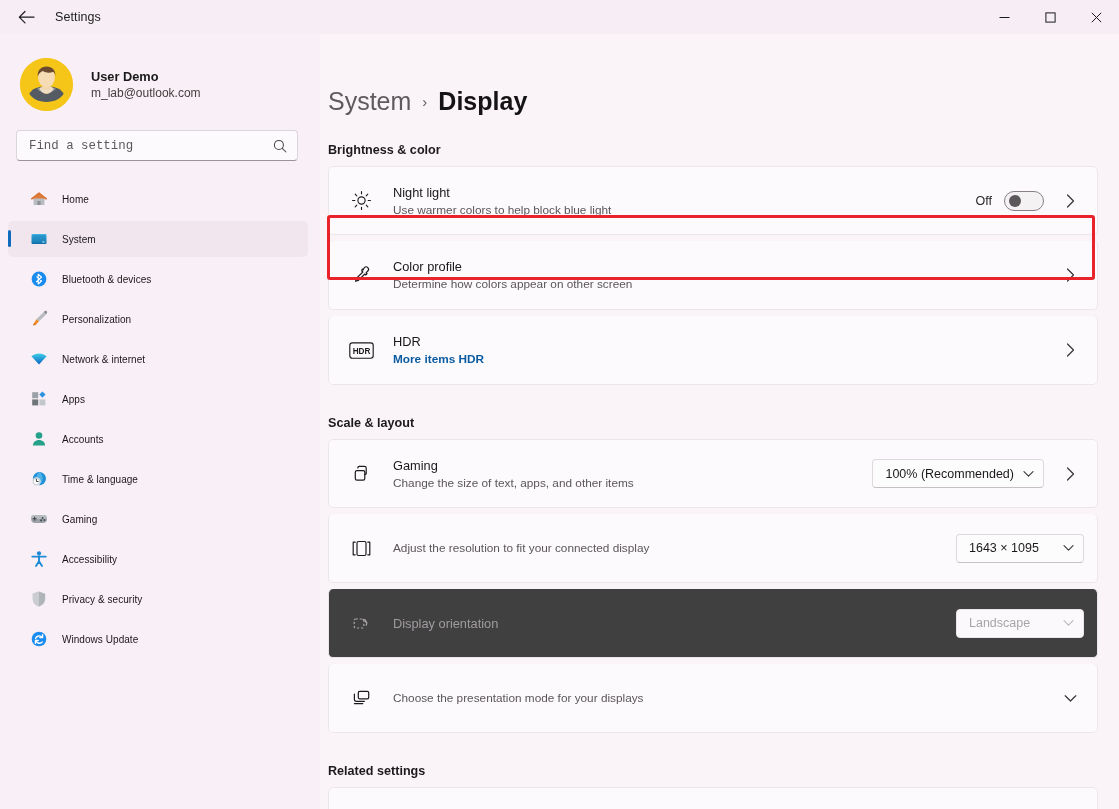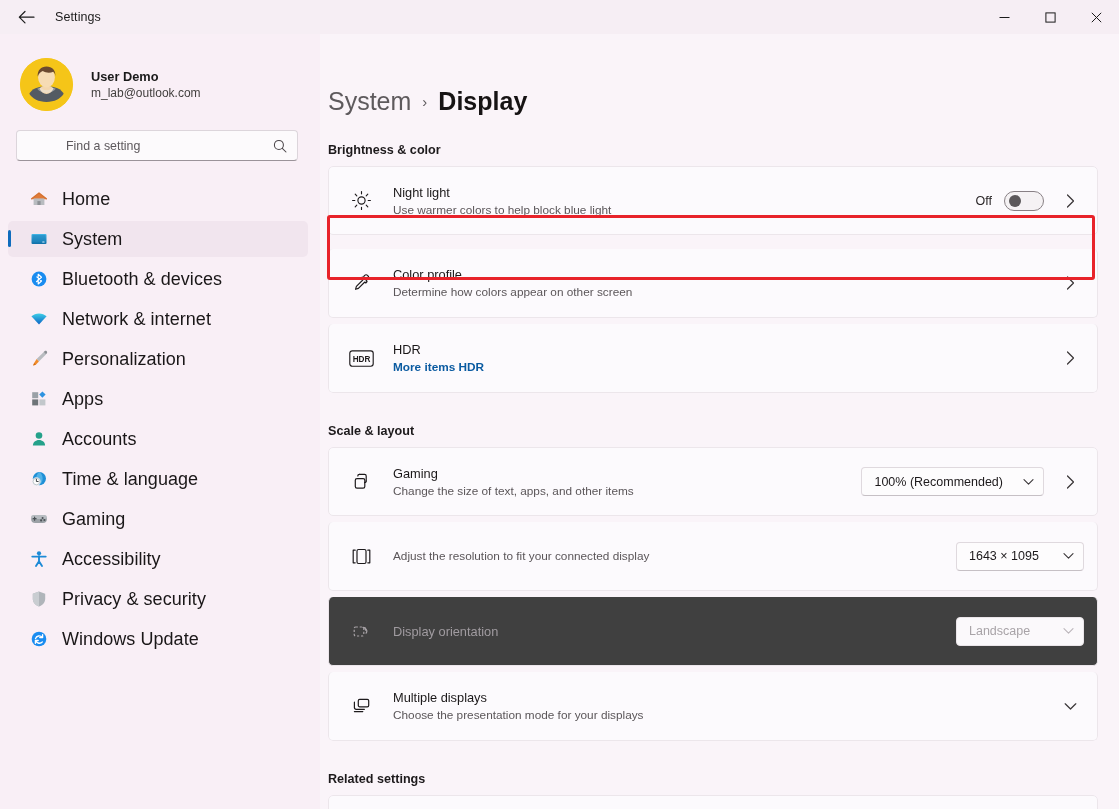--- a/index.html
+++ b/index.html
@@ -89,24 +89,23 @@
     border: 1px solid #dcd5db;
     border-bottom: 1px solid #9b9399;
     border-radius: 4px;
     display: flex;
     align-items: center;
     padding: 0 10px 0 12px;
   }
   .searchbox input {
     flex: 1 1 auto;
     border: 0; outline: 0; background: transparent;
-    font-family: Liberation Sans, sans-serif;
+    font-family: Liberation Mono, monospace;
     font-size: 12.4px;
     color: #3a3539;
-    margin-left: 37px;
   }
   .searchbox input::placeholder { color: #5d585c; }
   .search-ico { color: #4a4549; display: flex; align-items: center; }
 
   .navlist { margin-top: 20px; padding: 0 12px 0 8px; }
   .navitem {
     position: relative;
     height: 36px;
     display: flex;
     align-items: center;
@@ -119,21 +118,21 @@
   .navitem.active { background: #f1e5ee; }
   .navitem.active::before {
     content: "";
     position: absolute;
     left: 0; top: 9px;
     width: 3px; height: 17px;
     background: #0f6cbd;
     border-radius: 2px;
   }
   .nav-ico { width: 18px; height: 18px; flex: 0 0 18px; display: flex; align-items: center; justify-content: center; }
-  .nav-label { font-size: 18px; color: #1a1718; letter-spacing: .05px; }
+  .nav-label { font-size: 10px; color: #1a1718; letter-spacing: .05px; }
 
   
   .main {
     flex: 1 1 auto;
     background: #faf4f9;
     overflow: hidden;
     position: relative;
     padding: 0;
   }
   .main-inner { padding: 0 0 0 0; }
@@ -215,21 +214,21 @@
   .combo {
     height: 29px;
     min-width: 92px;
     background: #fdfcfd;
     border: 1px solid #dfd9de;
     border-bottom-color: #c6c0c5;
     border-radius: 4px;
     display: flex;
     align-items: center;
     justify-content: space-between;
-    gap: 20px;
+    gap: 9px;
     padding: 0 9px 0 12px;
   }
   .combo .val { font-size: 12.5px; color: #1c191b; white-space: nowrap; }
   .combo .cv { color: #3c383a; display: flex; align-items: center; }
   .combo.disabled { background: #fbf9fb; border-color: #eae5e9; }
   .combo.disabled .val { color: #a8a3a7; }
   .combo.disabled .cv { color: #bbb6ba; }
 
   
   .hilite {
@@ -344,47 +343,47 @@
               <circle cx="9" cy="9" r="7.4" fill="#1a8cf0"></circle>
               <path d="M8.2 4.3l3.3 3-5 4.4 5-4.4-3.3-3v9.7l3.3-3-5-4.4" stroke="#fff" stroke-width="1.15" fill="none" stroke-linejoin="round"></path>
             </svg>
           </span>
           <span class="nav-label">Bluetooth &amp; devices</span>
         </div>
 
         <div class="navitem">
           <span class="nav-ico">
             <svg width="18" height="18" viewBox="0 0 18 18">
+              <path d="M13.8 1.9l2.3 2.3-7.2 7.2-2.3-2.3z" fill="#b9bcc0"></path>
+              <path d="M14.5 1.2c.6-.6 1.6-.6 2.2 0 .6.6.6 1.6 0 2.2l-.8.8-2.2-2.2z" fill="#8b8f94"></path>
+              <path d="M6.6 9.1l2.3 2.3-3.1 3.3-2.6.9.9-2.6z" fill="#f08a28"></path>
+              <path d="M3.2 15.6l.9-2.6 1.7 1.7z" fill="#d46b10"></path>
+            </svg>
+          </span>
+          <span class="nav-label">Personalization</span>
+        </div>
+
+        <div class="navitem">
+          <span class="nav-ico">
+            <svg width="18" height="18" viewBox="0 0 18 18">
               <defs>
                   <linearGradient id="g_wifi" x1="0" y1="0" x2="0" y2="1">
                 <stop offset="0" stop-color="#3fd0e8"></stop>
                     <stop offset="1" stop-color="#0b63c5"></stop>
               </linearGradient>
                 </defs>
               <path d="M1.4 6.3C3.5 4.4 6.1 3.4 9 3.4s5.5 1 7.6 2.9L9 14.4z" fill="url(#g_wifi)"></path>
             </svg>
           </span>
           <span class="nav-label">Network &amp; internet</span>
         </div>
 
         <div class="navitem">
           <span class="nav-ico">
             <svg width="18" height="18" viewBox="0 0 18 18">
-              <path d="M13.8 1.9l2.3 2.3-7.2 7.2-2.3-2.3z" fill="#b9bcc0"></path>
-              <path d="M14.5 1.2c.6-.6 1.6-.6 2.2 0 .6.6.6 1.6 0 2.2l-.8.8-2.2-2.2z" fill="#8b8f94"></path>
-              <path d="M6.6 9.1l2.3 2.3-3.1 3.3-2.6.9.9-2.6z" fill="#f08a28"></path>
-              <path d="M3.2 15.6l.9-2.6 1.7 1.7z" fill="#d46b10"></path>
-            </svg>
-          </span>
-          <span class="nav-label">Personalization</span>
-        </div>
-
-        <div class="navitem">
-          <span class="nav-ico">
-            <svg width="18" height="18" viewBox="0 0 18 18">
               <rect x="2.2" y="2.2" width="6" height="6" fill="#9aa0a6"></rect>
               <rect x="2.2" y="9.4" width="6" height="6" fill="#6e7478"></rect>
               <rect x="9.4" y="9.4" width="6" height="6" fill="#c2c7cb"></rect>
               <path d="M12.4 1.4l3.2 3.2-3.2 3.2-3.2-3.2z" fill="#2f93e0"></path>
             </svg>
           </span>
           <span class="nav-label">Apps</span>
         </div>
 
         <div class="navitem">
@@ -465,21 +464,21 @@
         <div class="breadcrumb" style="padding-left:0;">
           <span class="bc-parent">System</span>
           <span class="bc-sep">›</span>
           <span class="bc-current">Display</span>
         </div>
 
         <div class="section-title" style="padding-left:0;">Brightness &amp; color</div>
 
         <div class="cardgroup">
 
-          <div class="card only" style="margin-bottom:14px;">
+          <div class="card only" style="margin-bottom:6px;">
             <span class="card-ico">
               <svg width="21" height="21" viewBox="0 0 21 21" fill="none">
                 <circle cx="10.5" cy="10.5" r="3.6" stroke="currentColor" stroke-width="1.15"></circle>
                 <path d="M10.5 1.6v2.2M10.5 17.2v2.2M1.6 10.5h2.2M17.2 10.5h2.2M4.2 4.2l1.6 1.6M15.2 15.2l1.6 1.6M16.8 4.2l-1.6 1.6M5.8 15.2l-1.6 1.6" stroke="currentColor" stroke-width="1.15" stroke-linecap="round"></path>
               </svg>
             </span>
             <div class="card-text">
               <div class="card-title">Night light</div>
               <div class="card-sub">Use warmer colors to help block blue light</div>
             </div>
@@ -618,21 +617,20 @@
 
           <div class="card only" style="margin-top:6px;">
             <span class="card-ico">
               <svg width="21" height="21" viewBox="0 0 21 21" fill="none">
                 <rect x="7.3" y="3.4" width="10.4" height="7.4" rx="1.4" stroke="currentColor" stroke-width="1.2"></rect>
                 <path d="M13.4 13.3H5.1a1.7 1.7 0 01-1.7-1.7V6.2" stroke="currentColor" stroke-width="1.2" stroke-linecap="round" stroke-linejoin="round"></path>
                 <path d="M3.4 15.6h8.4" stroke="currentColor" stroke-width="1.2" stroke-linecap="round"></path>
               </svg>
             </span>
             <div class="card-text">
-              <div class="card-title">Multiple displays</div>
               <div class="card-sub">Choose the presentation mode for your displays</div>
             </div>
             <div class="card-right">
               <span class="chev">
                 <svg width="13" height="9" viewBox="0 0 13 9" fill="none">
                     <path d="M1.2 1.8l5.3 5.2 5.3-5.2" stroke="currentColor" stroke-width="1.25" stroke-linecap="round" stroke-linejoin="round"></path>
                   </svg>
               </span>
             </div>
           </div>

